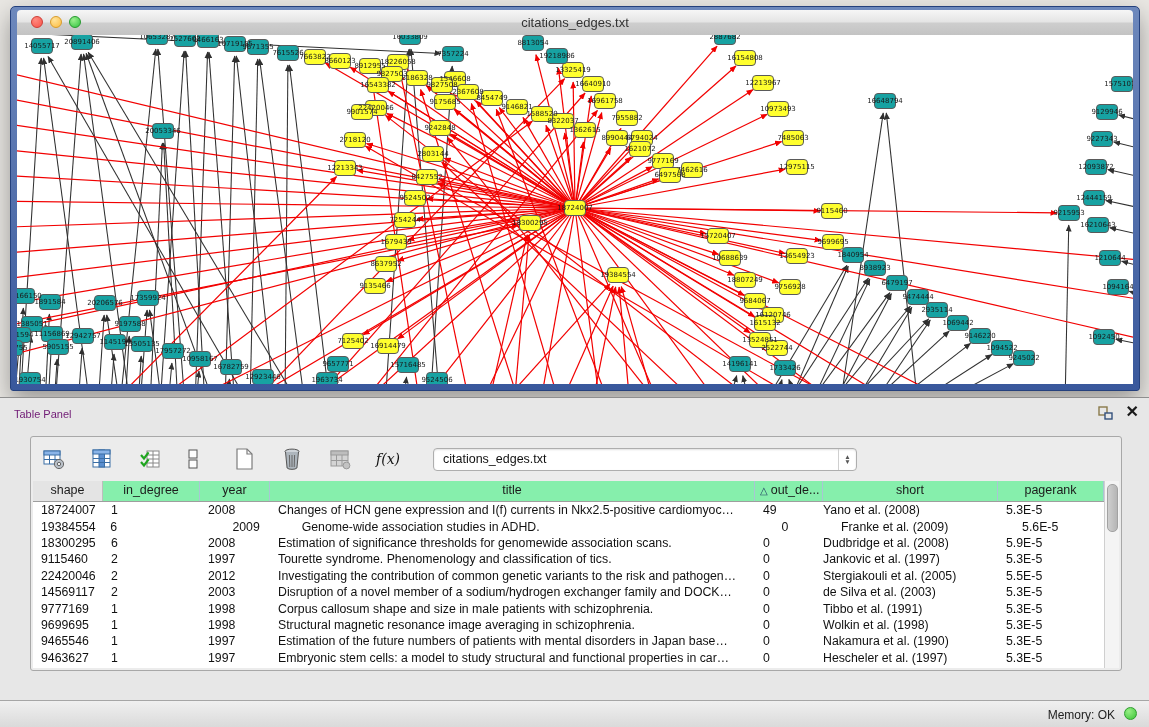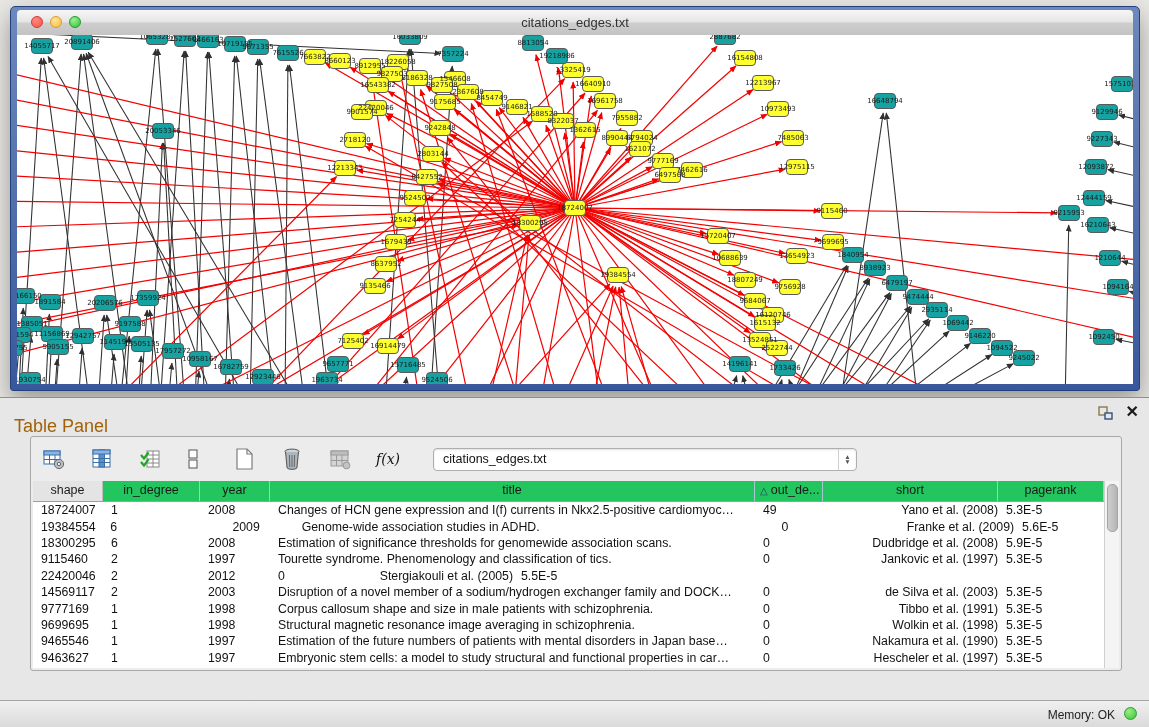--- a/index.html
+++ b/index.html
@@ -16,46 +16,46 @@
   .title{text-align:center;line-height:25px;font-size:13px;color:#333;}
   .light{position:absolute;top:6px;width:12px;height:12px;border-radius:50%;box-sizing:border-box;}
   .light.red{left:14px;background:radial-gradient(circle at 35% 30%,#ff8a80,#f85349);border:1px solid #ce3d36;}
   .light.yellow{left:33px;background:radial-gradient(circle at 35% 30%,#ffe39a,#fdbc40);border:1px solid #d89c2b;}
   .light.green{left:52px;background:radial-gradient(circle at 35% 30%,#9bef8e,#30c340);border:1px solid #25992e;}
   .net-canvas{position:absolute;left:6px;top:28px;right:6px;bottom:6px;background:#fff;overflow:hidden;}
 
   
   #table-panel{position:absolute;left:0;top:397px;width:1149px;height:303px;background:#e7e7e7;
     border-top:1px solid #8e8e8e;box-sizing:border-box;}
-  .panel-title{position:absolute;left:14px;top:18px;font-size:18px;color:#a16207;}
+  .panel-title{position:absolute;left:14px;top:10px;font-size:11px;color:#701a75;}
   .float-btn{position:absolute;right:34px;top:7px;width:18px;height:16px;}
   .close-btn{position:absolute;right:10px;top:4px;font-size:16px;font-weight:bold;color:#1a1a1a;cursor:default;}
   .content-box{position:absolute;left:30px;top:38px;width:1092px;height:235px;
     border:1px solid #a8a8a8;border-radius:3px;background:#ececec;box-sizing:border-box;}
   .toolbar{position:absolute;left:10px;top:4px;height:36px;display:flex;align-items:center;}
   .tb-icon{width:26px;height:26px;margin-right:22px;display:flex;align-items:center;justify-content:center;}
   .tb-gap{width:8px;}
   .dropdown{margin-left:10px;width:422px;height:21px;background:#fff;border:1px solid #aeaeae;
     border-radius:4px;display:flex;align-items:center;box-shadow:inset 0 1px 2px rgba(0,0,0,.12);}
   .dropdown .dd-text{flex:1;padding-left:9px;font-size:12.5px;color:#111;}
   .dd-stepper{width:17px;height:100%;border-left:1px solid #cfcfcf;display:flex;flex-direction:column;
     align-items:center;justify-content:center;color:#555;}
   .dd-stepper span{font-size:6.5px;line-height:5px;}
 
   .table-wrap{position:absolute;left:2px;top:44px;width:1086px;height:187px;background:#fff;overflow:hidden;}
   .thead{display:flex;height:20px;border-bottom:1px solid #9e9e9e;}
   .th{box-sizing:border-box;height:20px;line-height:19px;font-size:12.5px;color:#1b1b1b;text-align:center;
-      background:#22c55e;border-right:1px solid #a8c6d4;overflow:hidden;white-space:nowrap;}
+      background:#86efac;border-right:1px solid #a8c6d4;overflow:hidden;white-space:nowrap;}
   .th.key{background:#e4e4e4;border-right:1px solid #bdbdbd;}
   .th.sorted{text-align:left;padding-left:5px;}
   .tri{font-size:10px;color:#246;padding-right:3px;}
   .trow{display:flex;height:16.4px;align-items:center;}
   .td{box-sizing:border-box;font-size:12.3px;color:#111;padding-left:8px;overflow:hidden;
       white-space:nowrap;text-overflow:clip;}
-  .td.center{text-align:right;padding-left:0;}
+  .td.center{text-align:left;padding-left:0;}
   .vscroll{position:absolute;right:0;top:0;width:15px;height:187px;background:#f4f4f4;border-left:1px solid #cfcfcf;box-sizing:border-box;}
   .vthumb{position:absolute;left:2px;top:3px;width:9px;height:46px;background:linear-gradient(90deg,#cfcfcf,#b5b5b5);
       border:1px solid #a2a2a2;border-radius:5px;}
 
   .tabs-bar{position:absolute;left:0;right:0;top:276px;height:24px;display:flex;justify-content:center;}
   .seg-wrap{display:flex;height:21px;border:1px solid #979797;border-radius:5px;overflow:hidden;
       background:#fbfbfb;box-shadow:0 1px 1px rgba(255,255,255,.8);}
   .seg{height:21px;line-height:21px;padding:0 15px;font-size:13px;color:#1c1c1c;border-left:1px solid #bcbcbc;}
   .seg:first-child{border-left:none;}
   .seg.selected{background:linear-gradient(#939393,#6f6f6f);color:#e8e8e8;border-left:none;}
@@ -657,20 +657,21 @@
             <div class="td" style="width: 70px;">1997</div>
             <div class="td" style="width: 485px;">Tourette syndrome. Phenomenology and classification of tics.</div>
             <div class="td" style="width: 68px;">0</div>
             <div class="td center" style="width: 175px;">Jankovic et al. (1997)</div>
             <div class="td" style="width: 106px;">5.3E-5</div>
           </div>
           <div class="trow">
             <div class="td" style="width: 70px;">22420046</div>
             <div class="td" style="width: 97px;">2</div>
             <div class="td" style="width: 70px;">2012</div>
+            <div class="td" style="width: 485px;">Investigating the contribution of common genetic variants to the risk and pathogen…</div>
             <div class="td" style="width: 68px;">0</div>
             <div class="td center" style="width: 175px;">Stergiakouli et al. (2005)</div>
             <div class="td" style="width: 106px;">5.5E-5</div>
           </div>
           <div class="trow">
             <div class="td" style="width: 70px;">14569117</div>
             <div class="td" style="width: 97px;">2</div>
             <div class="td" style="width: 70px;">2003</div>
             <div class="td" style="width: 485px;">Disruption of a novel member of a sodium/hydrogen exchanger family and DOCK…</div>
             <div class="td" style="width: 68px;">0</div>

